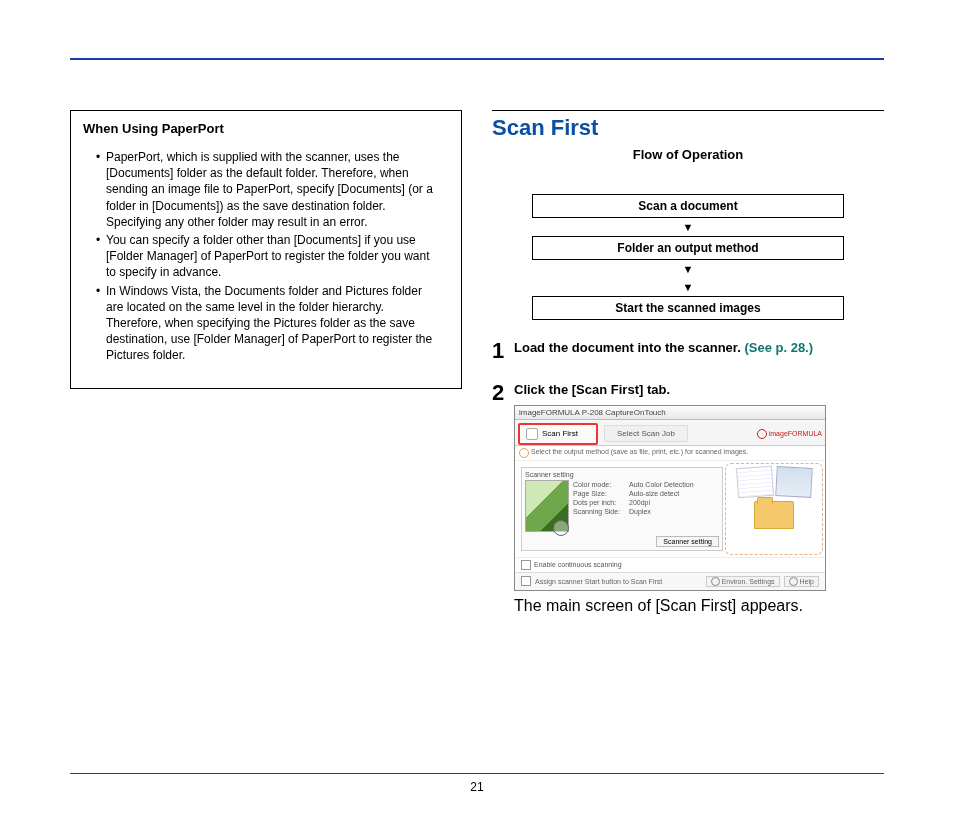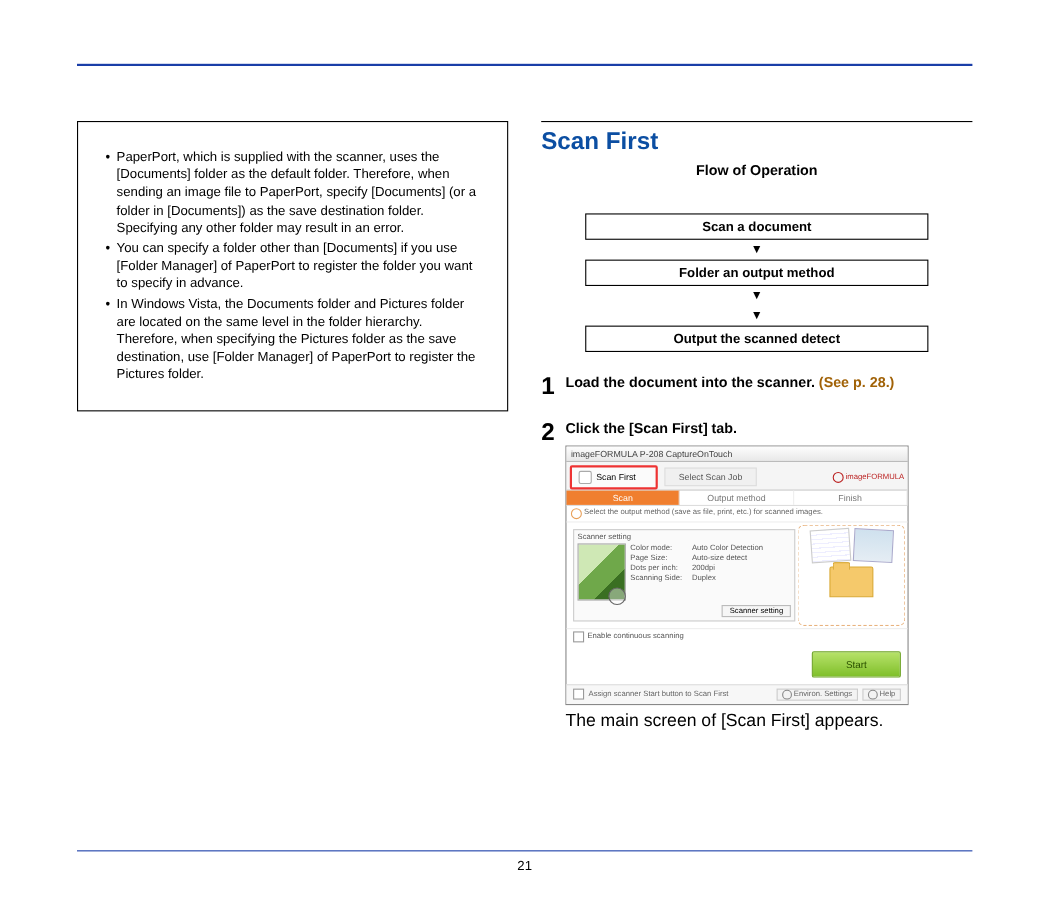--- a/index.html
+++ b/index.html
@@ -108,21 +108,21 @@
   }
   .step-body {
     flex: 1;
   }
   .step-text {
     font-weight: bold;
     font-size: 13px;
     line-height: 1.3;
   }
   .link {
-    color: #a16207;
+    color: #0f766e;
   }
   .screenshot {
     margin-top: 6px;
     border: 1px solid #888;
     width: 310px;
     font-size: 8px;
     background: #fff;
   }
   .ss-titlebar {
     background: linear-gradient(#fdfdfd,#e8e8e8);
@@ -311,39 +311,40 @@
 </head>
 <body>
 
 <div class="page">
   <div class="top-rule"></div>
 
   <div class="columns">
 
     <div class="left-col">
       <div class="notebox">
+        <div class="notebox-title">When Using PaperPort</div>
         <ul class="bulleted">
           <li>PaperPort, which is supplied with the scanner, uses the [Documents] folder as the default folder. Therefore, when sending an image file to PaperPort, specify [Documents] (or a folder in [Documents]) as the save destination folder. Specifying any other folder may result in an error.</li>
           <li>You can specify a folder other than [Documents] if you use [Folder Manager] of PaperPort to register the folder you want to specify in advance.</li>
           <li>In Windows Vista, the Documents folder and Pictures folder are located on the same level in the folder hierarchy. Therefore, when specifying the Pictures folder as the save destination, use [Folder Manager] of PaperPort to register the Pictures folder.</li>
         </ul>
       </div>
     </div>
 
     <div class="right-col">
       <h2 class="section-title">Scan First</h2>
 
       <div class="flow-title">Flow of Operation</div>
       <div class="flow">
         <div class="flow-box">Scan a document</div>
         <div class="flow-arrow">▼</div>
         <div class="flow-box">Folder an output method</div>
         <div class="flow-arrow">▼</div>
         <div class="flow-arrow">▼</div>
-        <div class="flow-box">Output the scanned detect</div>
+        <div class="flow-box">Start the scanned images</div>
       </div>
 
       <div class="step">
         <div class="step-num">1</div>
         <div class="step-body">
           <span class="step-text">Load the document into the scanner. </span><span class="step-text link">(See p. 28.)</span>
         </div>
       </div>
 
       <div class="step">
@@ -358,25 +359,20 @@
                 <span class="ss-hand"></span>
                 <span>Scan First</span>
               </div>
               <div class="ss-tab2">
                 <span>Select Scan Job</span>
               </div>
               <div class="ss-logo">
                 <span style="width:8px;height:8px;border:1px solid #b22;border-radius:50%"></span>
                 <span>imageFORMULA</span>
               </div>
-            </div>
-            <div class="ss-toolbar">
-              <div class="ss-tool active">Scan</div>
-              <div class="ss-tool">Output method</div>
-              <div class="ss-tool">Finish</div>
             </div>
             <div class="ss-hint">
               <span style="width:8px;height:8px;border:1px solid #e8a05a;border-radius:50%"></span>
               <span>Select the output method (save as file, print, etc.) for scanned images.</span>
             </div>
             <div class="ss-main">
               <div class="ss-panel">
                 <div class="ss-panel-title">Scanner setting</div>
                 <div class="ss-thumb-row">
                   <div style="position:relative">
@@ -411,23 +407,20 @@
                   <div class="ss-paper-stack"></div>
                   <div class="ss-paper-stack b"></div>
                 </div>
                 <div class="ss-folder"></div>
               </div>
             </div>
             <div class="ss-checkrow">
               <span class="ss-check"></span>
               <span>Enable continuous scanning</span>
             </div>
-            <div class="ss-startrow">
-              <div class="ss-start">Start</div>
-            </div>
             <div class="ss-footer">
               <span class="ss-check"></span>
               <span>Assign scanner Start button to Scan First</span>
               <span class="spacer"></span>
               <span class="ss-link-small">
                 <span style="width:7px;height:7px;border:1px solid #888;border-radius:50%"></span>
                 <span>Environ. Settings</span>
               </span>
               <span class="ss-link-small">
                 <span style="width:7px;height:7px;border:1px solid #888;border-radius:50%"></span>

